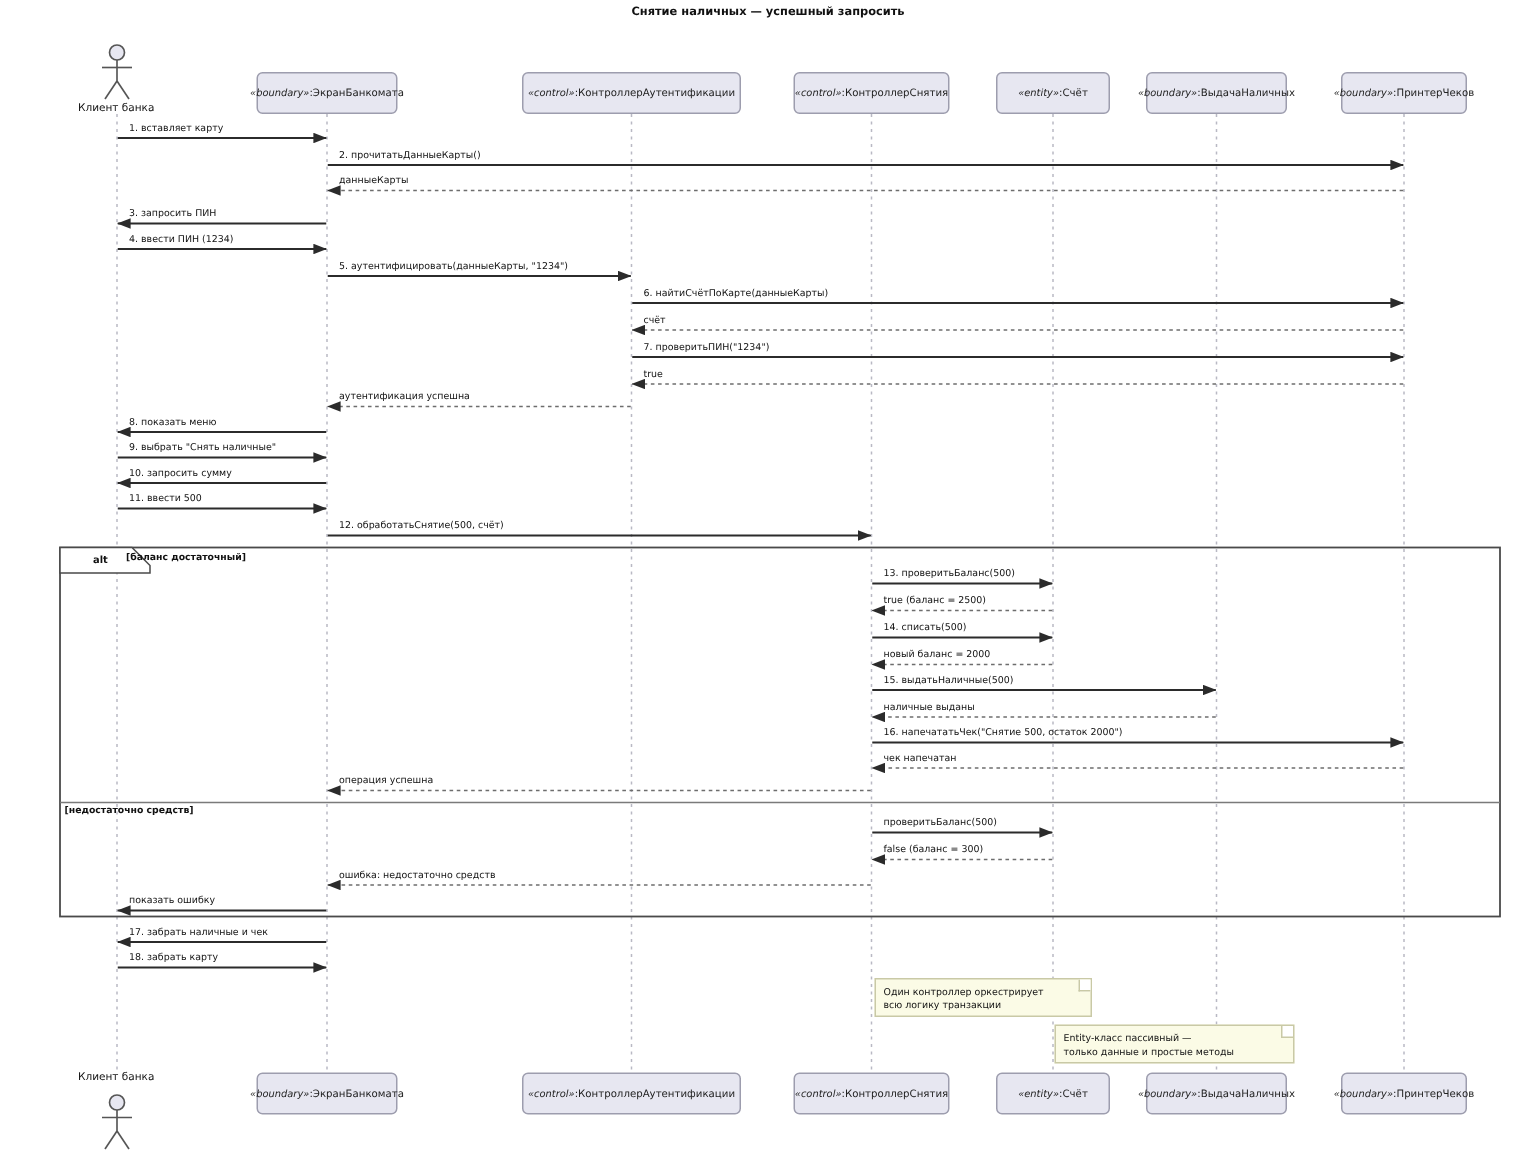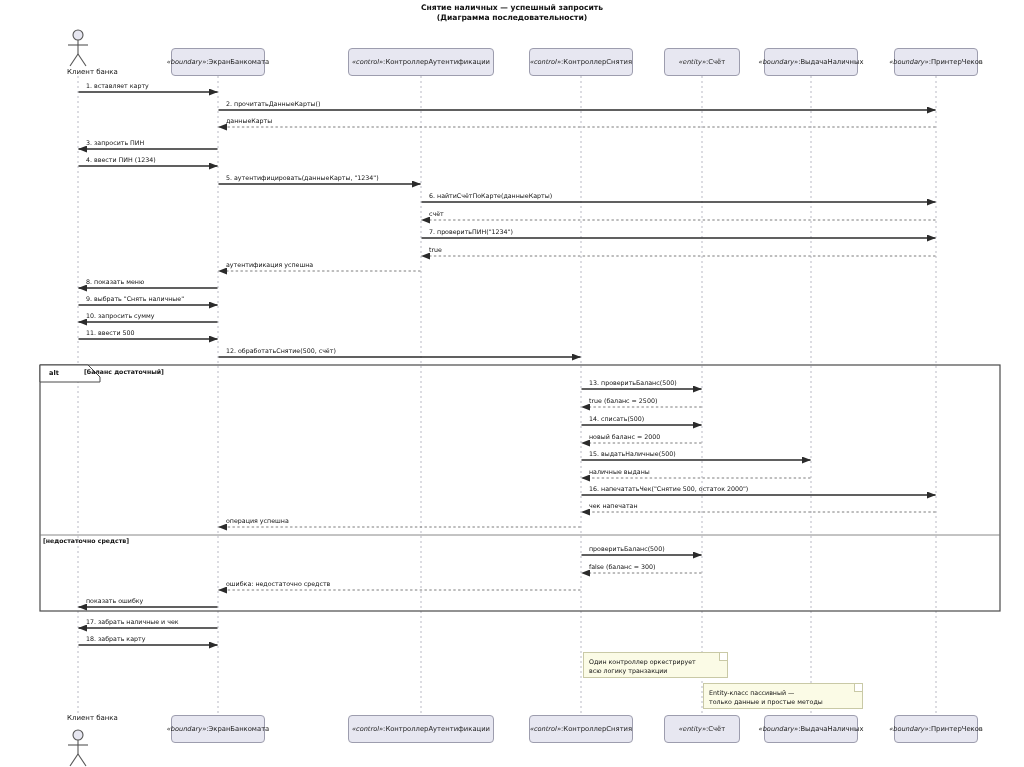--- a/index.html
+++ b/index.html
@@ -4,21 +4,21 @@
 <style>
   html,body{margin:0;padding:0;background:#ffffff;}
   body{font-family:"DejaVu Sans","Liberation Sans",sans-serif;}
   #page{position:relative;width:1024px;height:767px;background:#fff;overflow:hidden;}
   #canvas{position:absolute;left:0;top:0;width:1024px;height:767px;}
   .ttl{position:absolute;left:0;top:3px;width:1024px;text-align:center;font-size:7.6px;font-weight:bold;color:#111;line-height:10px;}
   .lbox{position:absolute;box-sizing:border-box;background:#e7e7f1;border:1px solid #9d9dae;border-radius:4px;
         display:flex;flex-direction:row;align-items:center;justify-content:center;color:#222;}
   .lbox .st{font-size:6.6px;font-style:italic;line-height:8px;}
   .lbox .nm{font-size:6.8px;line-height:8.5px;}
-  .actorlbl{position:absolute;font-size:7px;color:#111;white-space:nowrap;margin-left:15px;}
+  .actorlbl{position:absolute;font-size:7px;color:#111;white-space:nowrap;}
   .msg{position:absolute;font-size:6.3px;color:#111;white-space:nowrap;}
   .fraglbl{position:absolute;font-size:6.6px;font-weight:bold;color:#111;}
   .guard{position:absolute;font-size:6.2px;font-weight:bold;color:#111;white-space:nowrap;}
   .note{position:absolute;box-sizing:border-box;background:#fbfbe6;border:1px solid #c9c9a6;
         font-size:6.3px;color:#111;line-height:9px;padding:4px 6px 4px 5px;}
   .note .fold{position:absolute;right:0;top:0;width:7px;height:7px;background:#fff;
         border-left:1px solid #c9c9a6;border-bottom:1px solid #c9c9a6;}
 </style>
 </head>
 <body>
@@ -94,21 +94,20 @@
         <line x1="701.5" y1="573" x2="581.5" y2="573" stroke="#6d6d6d" stroke-width="0.9" marker-end="url(#ahd)" stroke-dasharray="2.4,2.4"></line>
         <line x1="580.5" y1="590" x2="218.5" y2="590" stroke="#6d6d6d" stroke-width="0.9" marker-end="url(#ahd)" stroke-dasharray="2.4,2.4"></line>
         <line x1="217.5" y1="607" x2="78.5" y2="607" stroke="#2b2b2b" stroke-width="1.3" marker-end="url(#ah)"></line>
         <line x1="217.5" y1="628" x2="78.5" y2="628" stroke="#2b2b2b" stroke-width="1.3" marker-end="url(#ah)"></line>
         <line x1="78.5" y1="645" x2="217.5" y2="645" stroke="#2b2b2b" stroke-width="1.3" marker-end="url(#ah)"></line>
       </g>
   </svg>
 
   <div class="ttl">
     <div>Снятие наличных — успешный запросить</div>
-    <div>(Диаграмма последовательности)</div>
   </div>
 
   <div id="overlay">
       <div class="actorlbl" style="top: 68px; left: 52px;">Клиент банка</div>
       <div class="actorlbl" style="top: 714px; left: 52px;">Клиент банка</div>
       <div class="lbox" style="left: 171px; top: 48px; width: 94px; height: 28px;">
         <div class="st">«boundary»</div>
         <div class="nm">:ЭкранБанкомата</div>
       </div>
       <div class="lbox" style="left: 171px; top: 715px; width: 94px; height: 28px;">
@@ -148,21 +147,21 @@
         <div class="nm">:ВыдачаНаличных</div>
       </div>
       <div class="lbox" style="left: 894.2px; top: 48px; width: 83.6px; height: 28px;">
         <div class="st">«boundary»</div>
         <div class="nm">:ПринтерЧеков</div>
       </div>
       <div class="lbox" style="left: 894.2px; top: 715px; width: 83.6px; height: 28px;">
         <div class="st">«boundary»</div>
         <div class="nm">:ПринтерЧеков</div>
       </div>
-      <div class="fraglbl" style="left: 49px; top: 369px;">alt</div>
+      <div class="fraglbl" style="left: 39px; top: 369px; padding-left: 23px;">alt</div>
       <div class="guard" style="left: 84px; top: 368px;">[баланс достаточный]</div>
       <div class="guard" style="left: 43px; top: 537px;">[недостаточно средств]</div>
       <div class="msg" style="top: 82px; left: 86px;">1. вставляет карту</div>
       <div class="msg" style="top: 100px; left: 226px;">2. прочитатьДанныеКарты()</div>
       <div class="msg" style="top: 117px; left: 226px;">данныеКарты</div>
       <div class="msg" style="top: 139px; left: 86px;">3. запросить ПИН</div>
       <div class="msg" style="top: 156px; left: 86px;">4. ввести ПИН (1234)</div>
       <div class="msg" style="top: 174px; left: 226px;">5. аутентифицировать(данныеКарты, "1234")</div>
       <div class="msg" style="top: 192px; left: 429px;">6. найтиСчётПоКарте(данныеКарты)</div>
       <div class="msg" style="top: 210px; left: 429px;">счёт</div>

